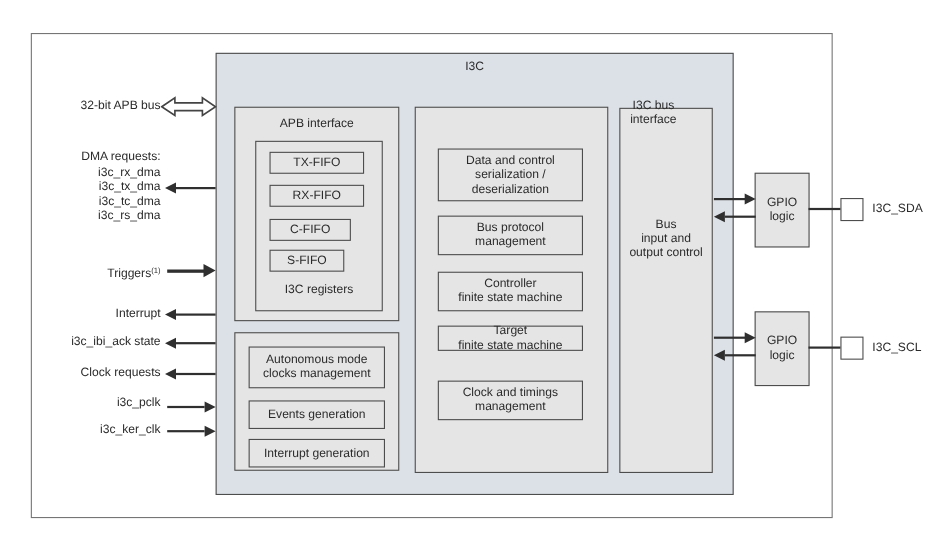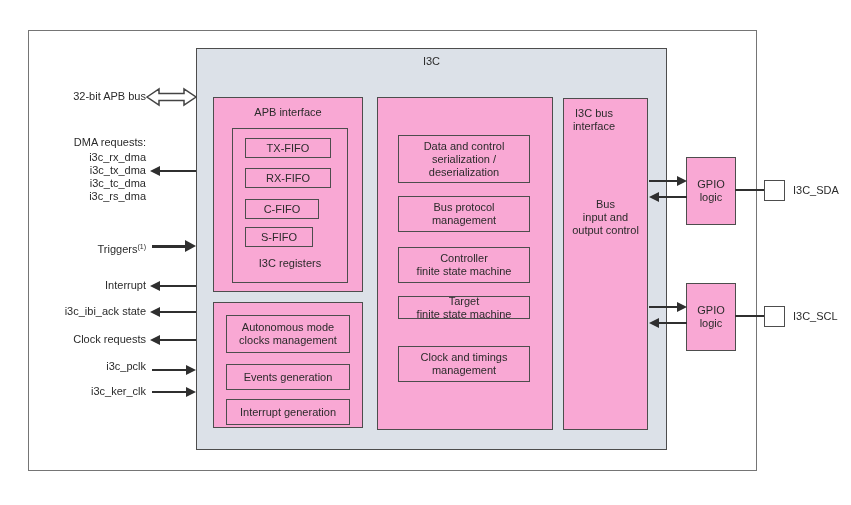--- a/index.html
+++ b/index.html
@@ -3,21 +3,21 @@
 <meta charset="utf-8">
 <style>
   html,body { margin:0; padding:0; background:#ffffff; }
   .stage {
     position:relative; width:851px; height:505px; background:#ffffff;
     font-family:"Liberation Sans", sans-serif; font-size:11px; color:#2b2b2b;
     overflow:hidden;
   }
   .abs { position:absolute; }
   .box {
-    position:absolute; background:#f9a8d4;
+    position:absolute; background:#e5e5e5;
     border:1.5px solid #4d4d4d; box-sizing:border-box;
   }
   .cc { display:flex; align-items:center; justify-content:center; text-align:center; line-height:13px; }
   .pre { white-space:pre-line; }
   .ctr { text-align:center; line-height:13px; }
   .rlabel { position:absolute; width:126px; left:20px; text-align:right; line-height:13px; white-space:nowrap; }
   .hline { position:absolute; background:#2f2f2f; height:2px; }
   .hline-thick { position:absolute; background:#2f2f2f; height:3px; }
   .tri-l { position:absolute; width:0; height:0; border:5px solid transparent; border-left:none; border-right:10px solid #2f2f2f; }
   .tri-r { position:absolute; width:0; height:0; border:5px solid transparent; border-right:none; border-left:10px solid #2f2f2f; }
@@ -60,21 +60,21 @@
   <div class="box cc pre" style="left:398px; top:196px; width:132px; height:36px;">Bus protocol
 management</div>
   <div class="box cc pre" style="left:398px; top:247px; width:132px; height:36px;">Controller
 finite state machine</div>
   <div class="box cc pre" style="left:398px; top:296px; width:132px; height:23px;">Target
 finite state machine</div>
   <div class="box cc pre" style="left:398px; top:346px; width:132px; height:36px;">Clock and timings
 management</div>
 
   <div class="box" style="left:563px; top:98px; width:85px; height:332px;"></div>
-  <div class="abs ctr pre" style="left:563px; top:107px; width:62px;">I3C bus
+  <div class="abs ctr pre" style="left:563px; top:90px; width:62px;">I3C bus
 interface</div>
   <div class="abs ctr pre" style="left:563px; top:198px; width:85px;">Bus
 input and
 output control</div>
 
   <div class="box cc pre" style="left:686px; top:157px; width:50px; height:68px;">GPIO
 logic</div>
   <div class="box cc pre" style="left:686px; top:283px; width:50px; height:68px;">GPIO
 logic</div>
 

